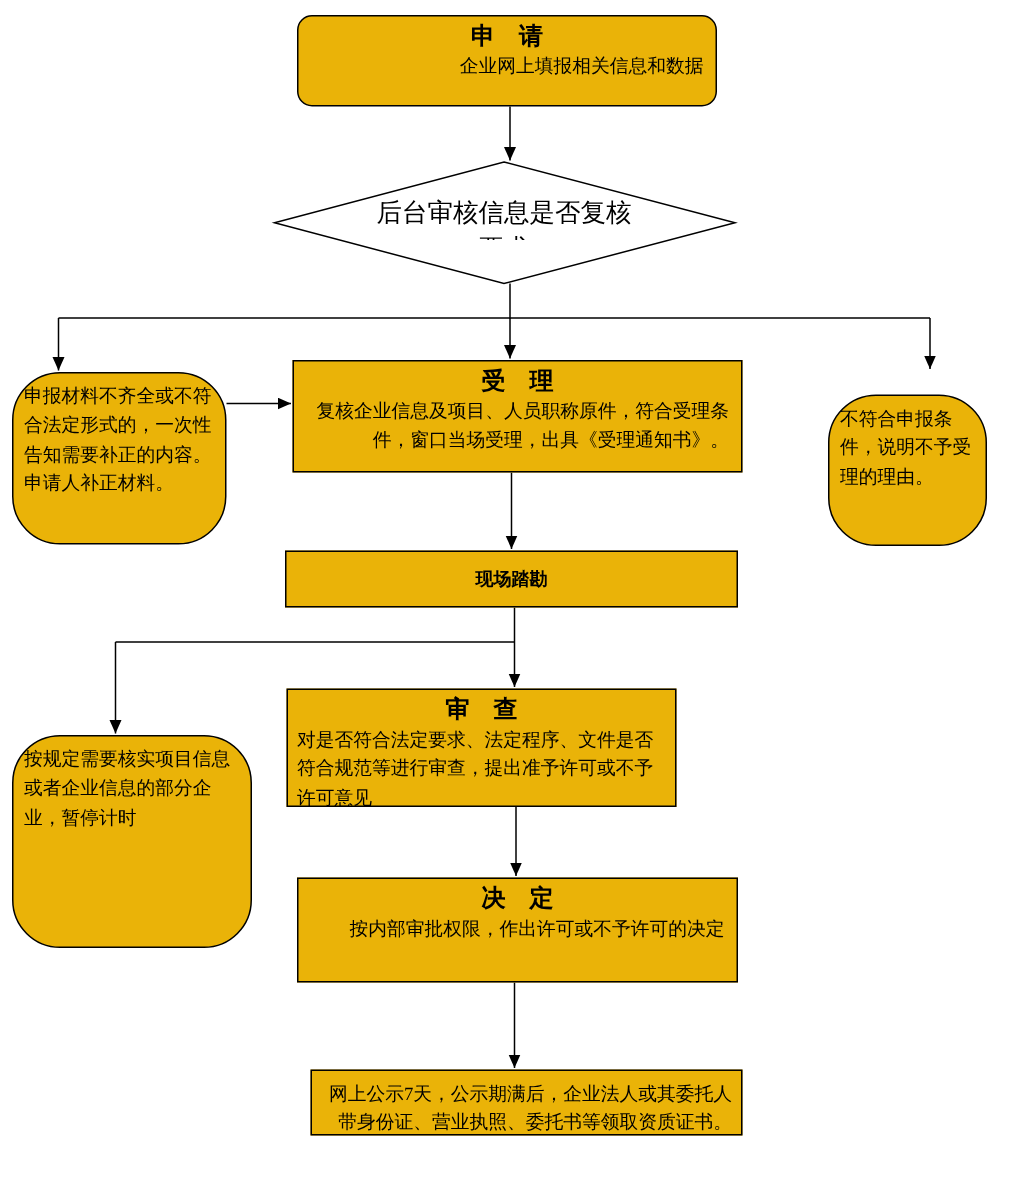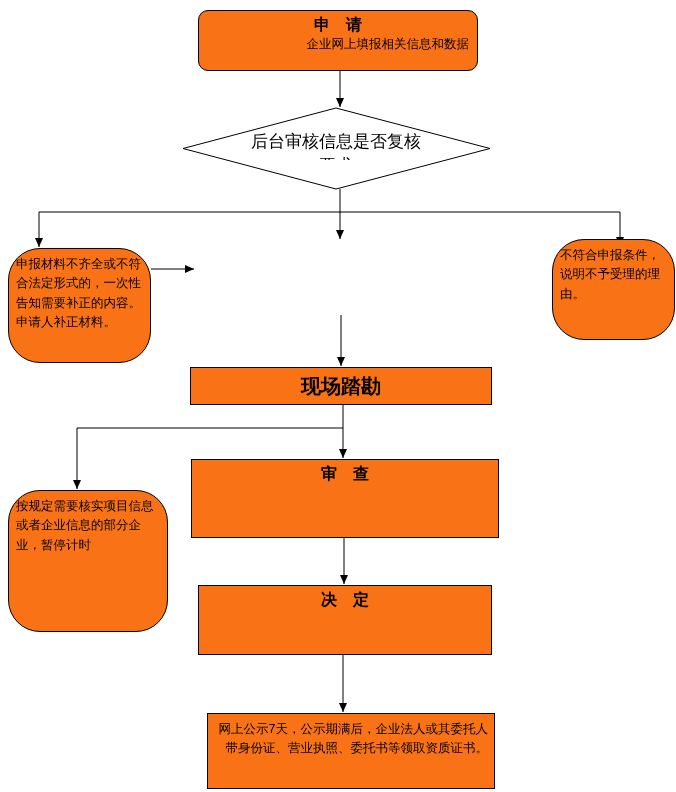--- a/index.html
+++ b/index.html
@@ -3,32 +3,32 @@
 <meta charset="utf-8">
 <style>
   html,body{margin:0;padding:0;background:#ffffff;}
   .canvas{
     position:relative;width:676px;height:792px;background:#ffffff;
     font-family:"Liberation Sans","DejaVu Sans",sans-serif;color:#000;
     overflow:hidden;
   }
   .overlay{position:absolute;left:0;top:0;}
   .box{
-    position:absolute;border:1px solid #000;background:#f97316;
-    box-sizing:border-box;font-size:12.5px;line-height:1.55;
+    position:absolute;border:1px solid #000;background:#eab308;
+    box-sizing:border-box;font-size:12.5px;line-height:1.55;font-family:Liberation Serif, serif;
   }
   .node-title{font-weight:bold;font-size:16px;text-align:center;line-height:20px;padding-top:4px;}
   .node-body{padding:0 8px;}
   .center{text-align:right;}
   .lefttext{padding:6px 7px;text-align:left;border-radius:32px;}
   .diamond-text{
     position:absolute;left:236px;top:130px;width:200px;height:30px;
     overflow:hidden;text-align:center;font-size:17px;line-height:24px;
   }
-  .survey-title{font-weight:bold;font-size:20px;text-align:center;line-height:36px;}
+  .survey-title{font-weight:bold;font-size:12px;text-align:center;line-height:36px;}
 </style>
 </head>
 <body>
 
 <div class="canvas">
 
   <svg class="overlay" width="676" height="792" viewBox="0 0 676 792">
     <defs>
       <marker id="ah" markerUnits="userSpaceOnUse" markerWidth="10" markerHeight="9" refX="9" refY="4" orient="auto">
         <path d="M0,0 L9,4 L0,8 Z" fill="#000"></path>
@@ -66,38 +66,44 @@
 
   <div class="diamond-text">
     <div>后台审核信息是否复核</div>
     <div>要求</div>
   </div>
 
   <div class="box lefttext" style="left:8px;top:248px;width:143px;height:115px;">
     <span>申报材料不齐全或不符合法定形式的，一次性告知需要补正的内容。申请人补正材料。</span>
   </div>
 
+  <div class="box" style="left:195px;top:240px;width:300px;height:75px;">
+    <div class="node-title">受　理</div>
+    <div class="node-body center">复核企业信息及项目、人员职称原件，符合受理条件，窗口当场受理，出具《受理通知书》。</div>
+  </div>
 
-  <div class="box lefttext" style="left:552px;top:239px;width:123px;height:101px;">
+  <div class="box lefttext" style="left:552px;top:263px;width:106px;height:101px;">
     <span>不符合申报条件，说明不予受理的理由。</span>
   </div>
 
   <div class="box" style="left:190px;top:367px;width:302px;height:38px;">
     <div class="survey-title">现场踏勘</div>
   </div>
 
   <div class="box lefttext" style="left:8px;top:490px;width:160px;height:142px;">
     <span>按规定需要核实项目信息或者企业信息的部分企业，暂停计时</span>
   </div>
 
-  <div class="box" style="left:191px;top:459px;width:308px;height:79px;">
+  <div class="box" style="left:191px;top:459px;width:260px;height:79px;">
     <div class="node-title">审　查</div>
+    <div class="node-body" style="padding:0 6px;">对是否符合法定要求、法定程序、文件是否符合规范等进行审查，提出准予许可或不予许可意见</div>
   </div>
 
   <div class="box" style="left:198px;top:585px;width:294px;height:70px;">
     <div class="node-title">决　定</div>
+    <div class="node-body center">按内部审批权限，作出许可或不予许可的决定</div>
   </div>
 
-  <div class="box" style="left:207px;top:713px;width:288px;height:76px;">
+  <div class="box" style="left:207px;top:713px;width:288px;height:44px;">
     <div class="node-body center" style="padding:6px 6px 0 6px;">网上公示7天，公示期满后，企业法人或其委托人带身份证、营业执照、委托书等领取资质证书。</div>
   </div>
 
 </div>
 
 </body></html>

